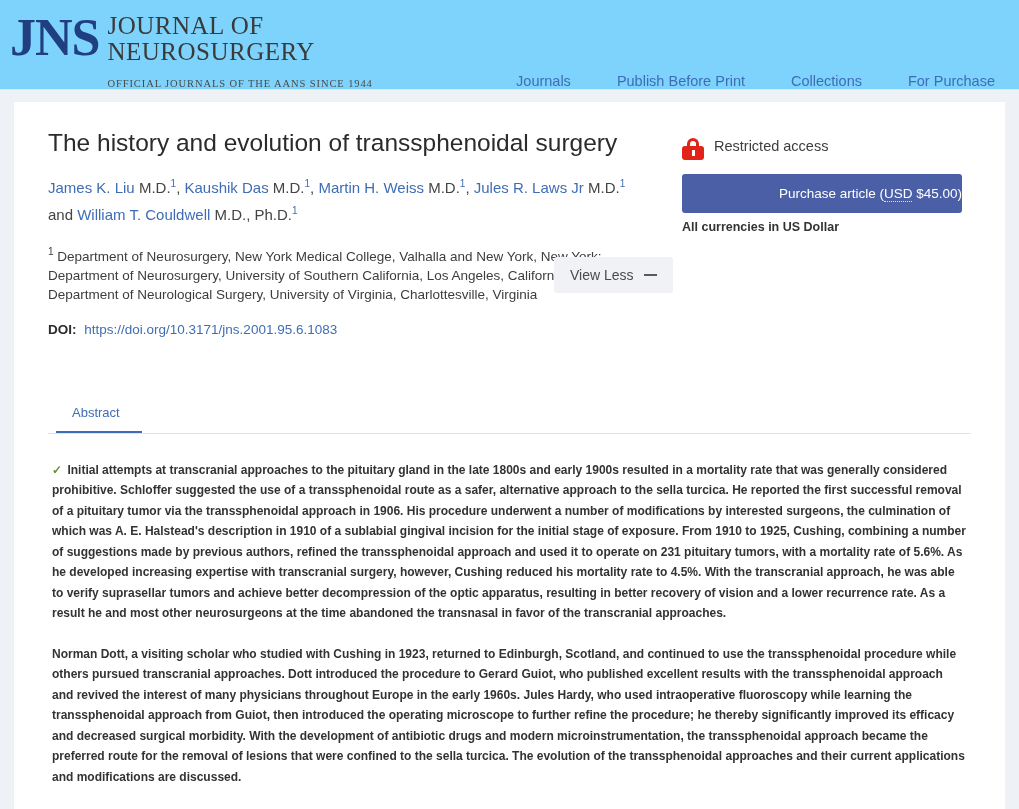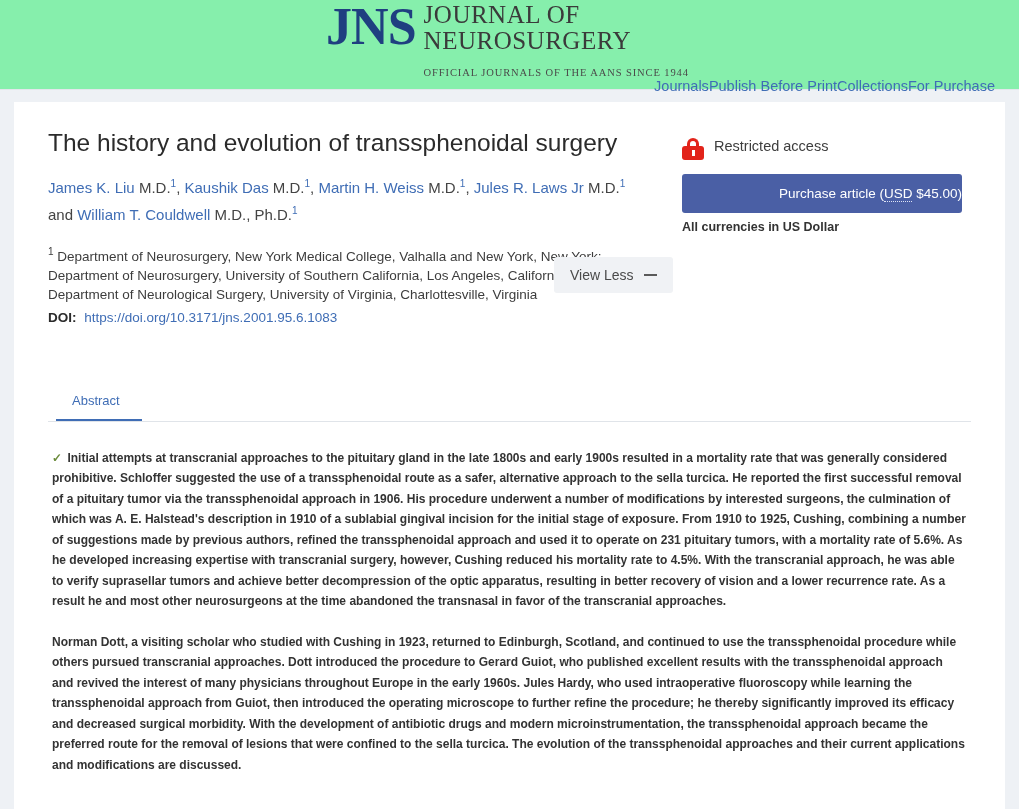--- a/index.html
+++ b/index.html
@@ -10,28 +10,27 @@
     width: 1019px;
     height: 809px;
     background: #eef1f5;
     font-family: "Liberation Sans", sans-serif;
     color: #333;
     overflow: hidden;
   }
 
   
   .site-header {
-    background: #86efac;
+    background: #7dd3fc;
     height: 90px;
     display: flex;
-    align-items: center;
+    align-items: flex-end;
     padding: 0 14px 0 10px;
     box-sizing: border-box;
     border-bottom: 1px solid #e3e7ec;
-    flex-direction: column;
   }
   .logo {
     display: flex;
     align-items: flex-start;
     flex: 0 0 auto;
   }
   .logo-jns {
     font-family: "Liberation Serif", serif;
     font-weight: bold;
     font-size: 52px;
@@ -54,20 +53,21 @@
     font-family: "Liberation Serif", serif;
     font-size: 10.5px;
     letter-spacing: 0.9px;
     color: #4a4a4a;
     margin-top: 13px;
   }
   .main-nav {
     margin-left: auto;
     display: flex;
     align-items: center;
+    gap: 46px;
     padding-right: 10px;
   }
   .main-nav a {
     color: #3f6db5;
     font-size: 14.5px;
     text-decoration: none;
   }
 
   
   .page-wrap {
@@ -114,21 +114,21 @@
   }
   .affil {
     font-size: 13.5px;
     line-height: 19px;
     color: #3d3d3d;
     margin-top: 16px;
     max-width: 590px;
   }
   .affil sup { font-size: 10px; vertical-align: super; }
   .doi-row {
-    margin-top: 6px;
+    margin-top: 18px;
     font-size: 13.5px;
     color: #3d3d3d;
   }
   .doi-row b { color: #2b2b2b; }
   .doi-row a {
     color: #3f6db5;
     text-decoration: none;
     margin-left: 4px;
   }
 

